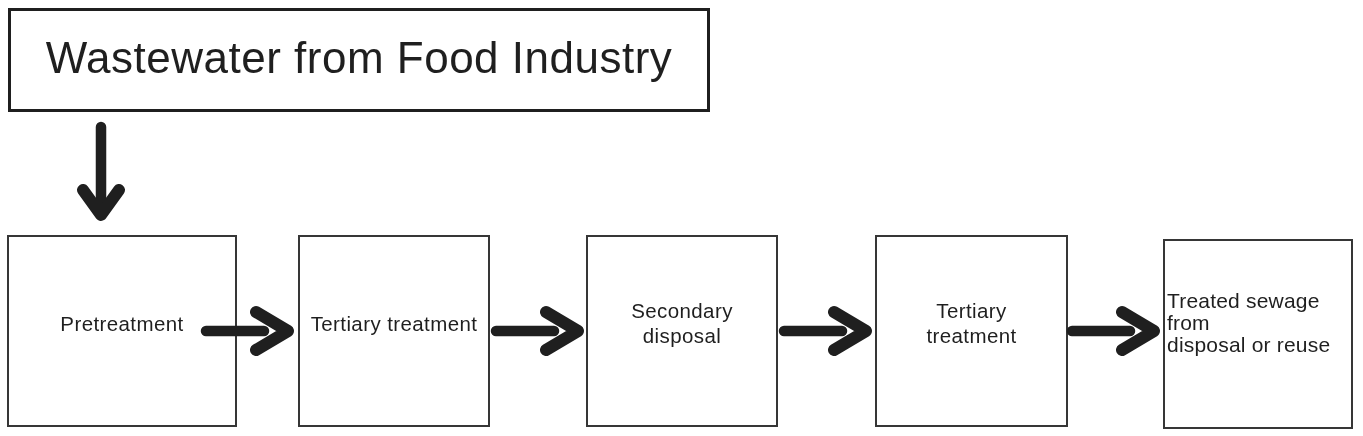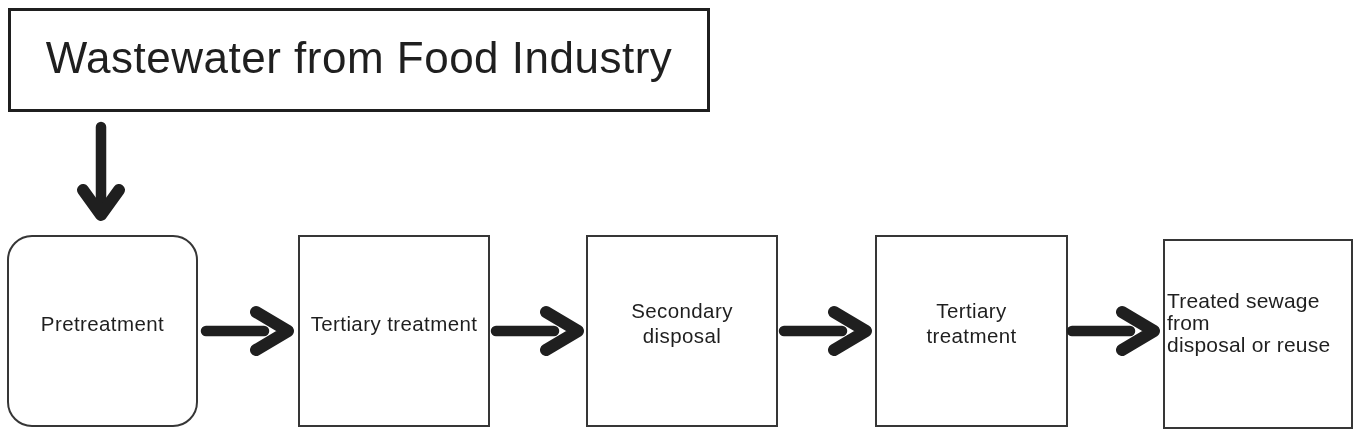--- a/index.html
+++ b/index.html
@@ -54,21 +54,21 @@
     text-align: center;
     background: var(--color-background);
   }
   .step-label {
     font-size: 20.5px;
     line-height: 25px;
     letter-spacing: 0.4px;
     white-space: pre-line;
     transform: translateY(-8px);
   }
-  .s1 { left: 7px;    width: 191px; border-radius: 25px; }
+  .s1 { left: 7px;    width: 230px; }
   .s2 { left: 298px; }
   .s3 { left: 586px; }
   .s4 { left: 875px;  width: 193px; }
   .s5 { left: 1163px; top: 239px; width: 190px; height: 190px;
         justify-content: flex-start; text-align: left; padding-left: 2px; }
   .s5 .step-label {
     font-size: 21px;
     line-height: 22px;
     letter-spacing: 0.2px;
     transform: translateY(-11px);

